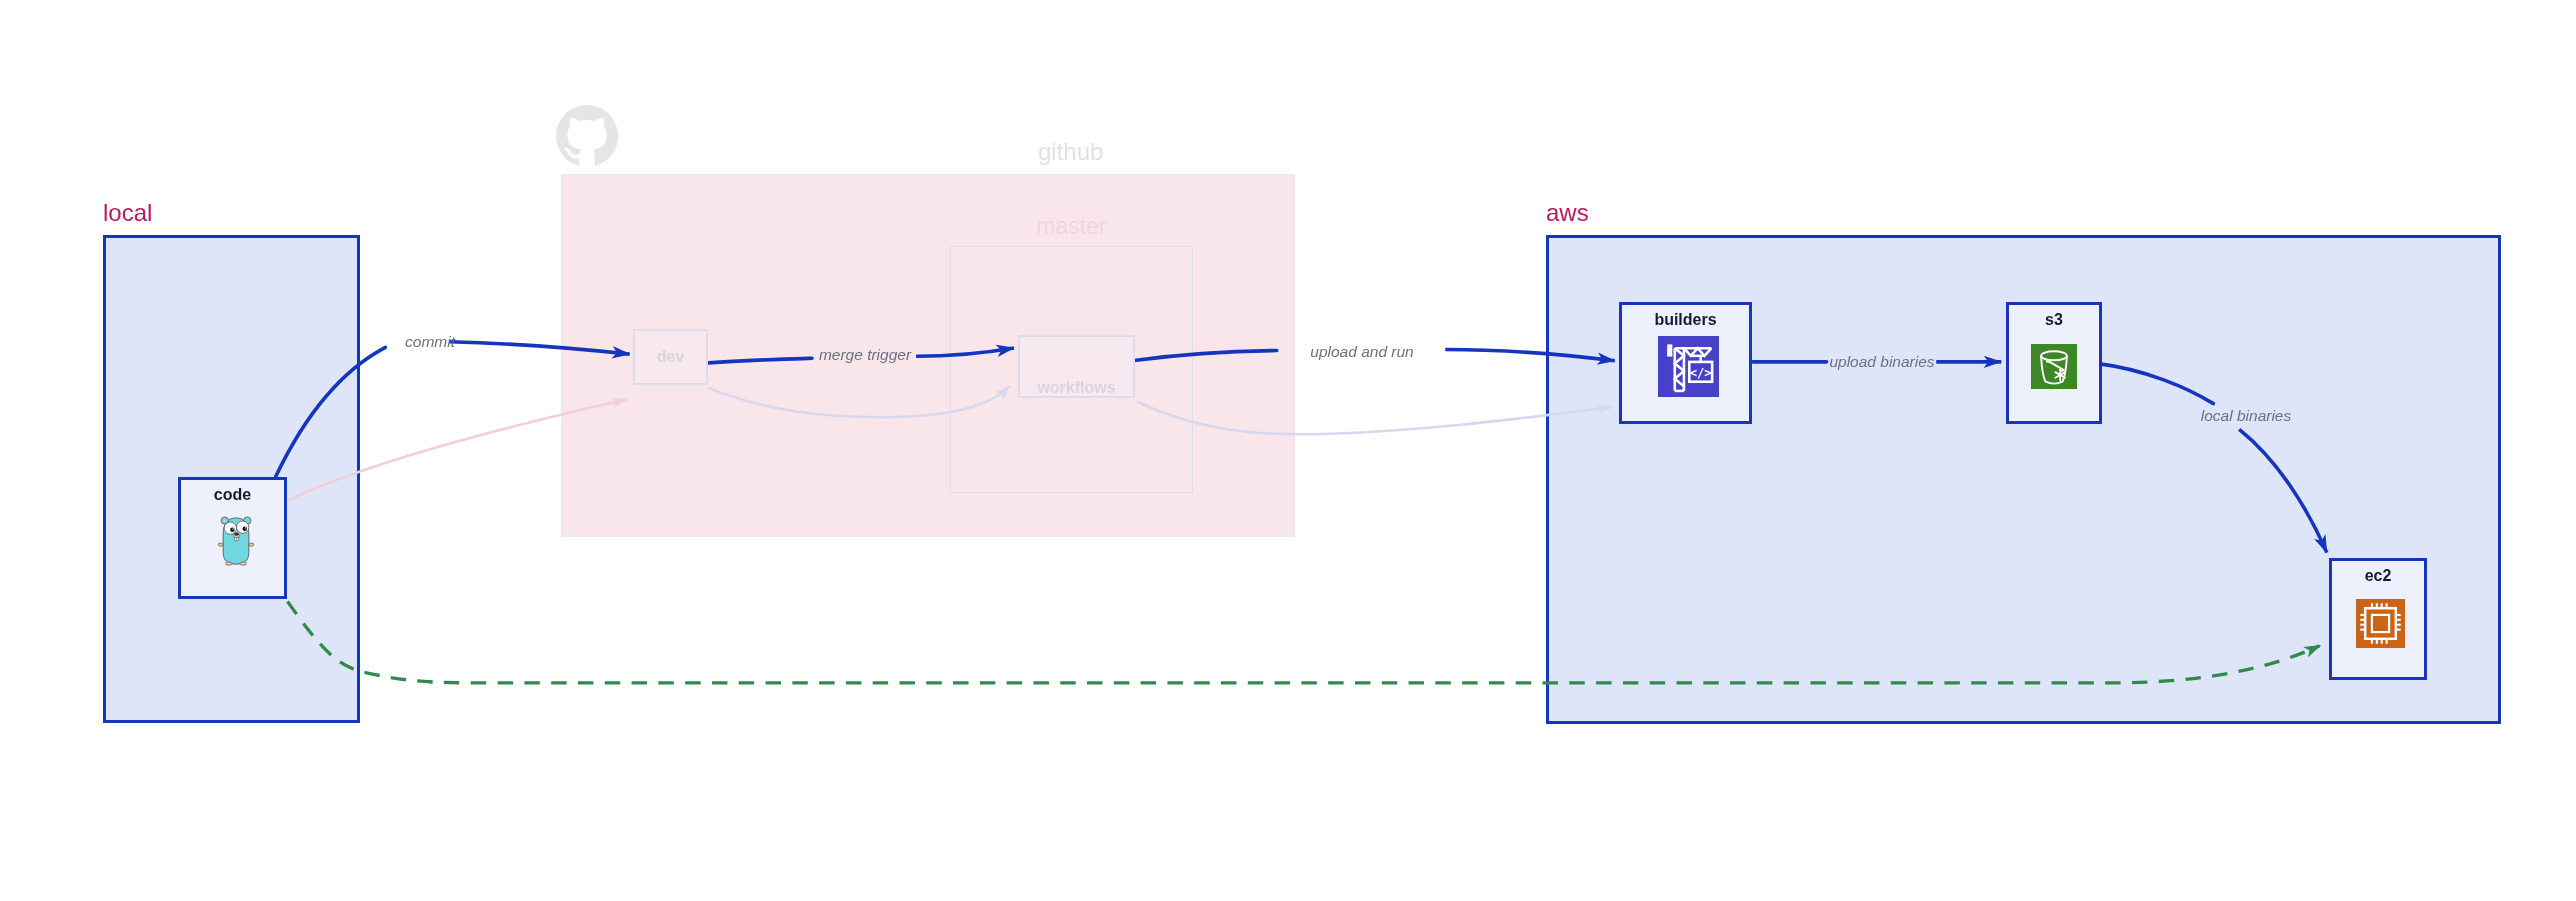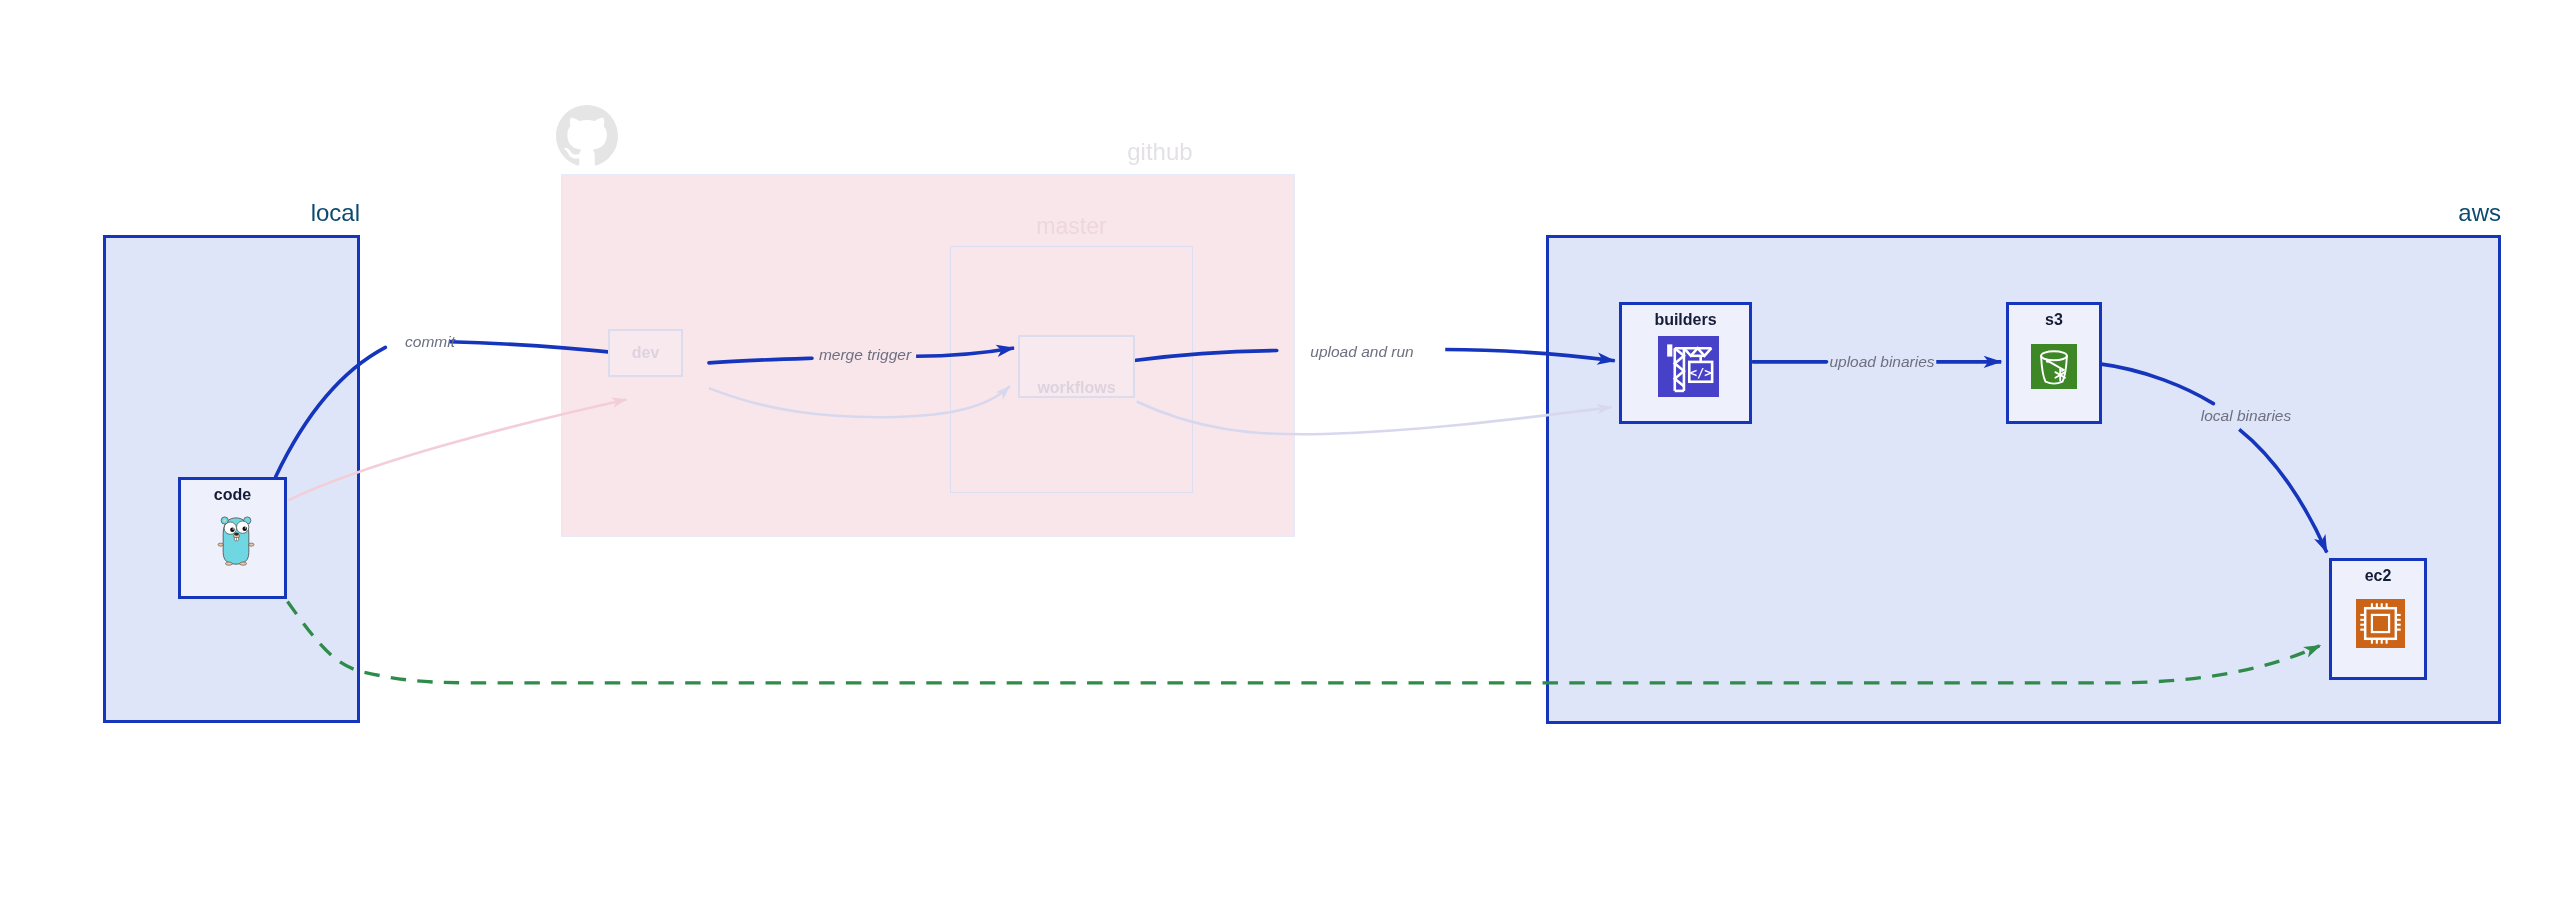--- a/index.html
+++ b/index.html
@@ -11,37 +11,37 @@
   svg.edges{position:absolute;left:0;top:0;width:2604px;height:902px;pointer-events:none;}
 
   
   .region-blue{background:#dfe5f8;border:3.6px solid #1535bd;box-sizing:border-box;}
   .region-local{left:103px;top:235px;width:257px;height:488px;}
   .region-aws{left:1546px;top:235px;width:955px;height:489px;}
   .region-github{left:561px;top:174px;width:734px;height:363px;background:#f9e6eb;border:1.5px solid #e7eaf8;box-sizing:border-box;}
   .box-master{left:950px;top:246px;width:243px;height:247px;border:1.5px solid #dcdff2;box-sizing:border-box;}
 
   
-  .region-label{font-size:24px;color:#0c4a6e;text-align:right;line-height:1;white-space:nowrap;}
+  .region-label{font-size:24px;color:#be185d;text-align:left;line-height:1;white-space:nowrap;}
   .label-local{left:103px;top:201px;width:257px;}
   .label-aws{left:1546px;top:201px;width:955px;}
-  .label-github{left:1038px;top:140px;width:251px;text-align:center;padding-right:7.2px;box-sizing:border-box;font-size:24px;color:#e3e1e6;line-height:1;}
+  .label-github{left:1038px;top:140px;width:251px;text-align:left;padding-right:7.2px;box-sizing:border-box;font-size:24px;color:#e3e1e6;line-height:1;}
   .label-master{left:950px;top:215px;width:243px;font-size:23px;color:#eed6de;text-align:center;line-height:1;}
 
   
   .node{background:#eef1fb;border:3.6px solid #1535bd;box-sizing:border-box;}
   .node-code{left:178px;top:477px;width:109px;height:122px;}
   .node-builders{left:1619px;top:302px;width:133px;height:122px;}
   .node-s3{left:2006px;top:302px;width:96px;height:122px;}
   .node-ec2{left:2329px;top:558px;width:98px;height:122px;padding-left:28px;}
   .node-label{position:absolute;left:0;top:7.2px;width:100%;text-align:center;font-weight:bold;font-size:16px;color:#151c38;line-height:1;}
 
   
   .node-faded{background:#f8e9ee;border:2.1px solid #dcdcef;box-sizing:border-box;display:flex;align-items:center;justify-content:center;}
-  .node-dev{left:608px;top:329px;width:75px;height:48px;}
+  .node-dev{left:633px;top:329px;width:75px;height:56px;}
   .node-workflows{left:1018px;top:335px;width:117px;height:63px;align-items:flex-end;}
   .node-faded .node-faded-label{font-weight:bold;font-size:16px;color:#ddd3de;line-height:1;}
 
   
   .icon-box{position:absolute;}
   .icon-gopher{left:36px;top:34px;width:38px;height:52px;}
   .icon-builders{left:36px;top:31px;width:61px;height:61px;background:#4741c9;}
   .icon-s3{left:22px;top:39px;width:46px;height:45px;background:#3e8727;}
   .icon-ec2{left:24px;top:38px;width:49px;height:49px;background:#cc6418;}
   .icon-box svg{display:block;width:100%;height:100%;}

